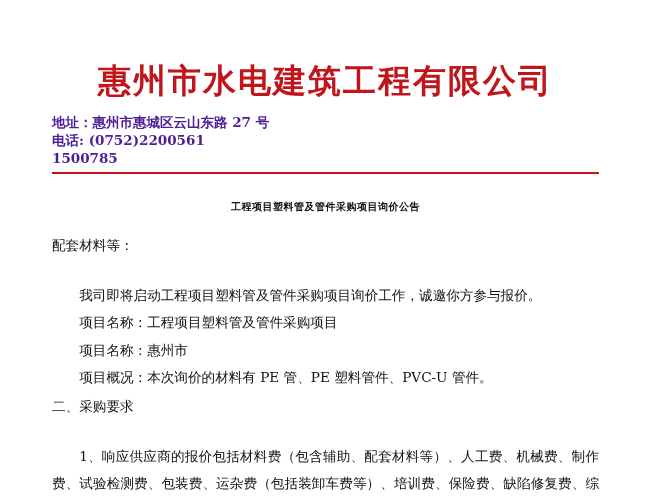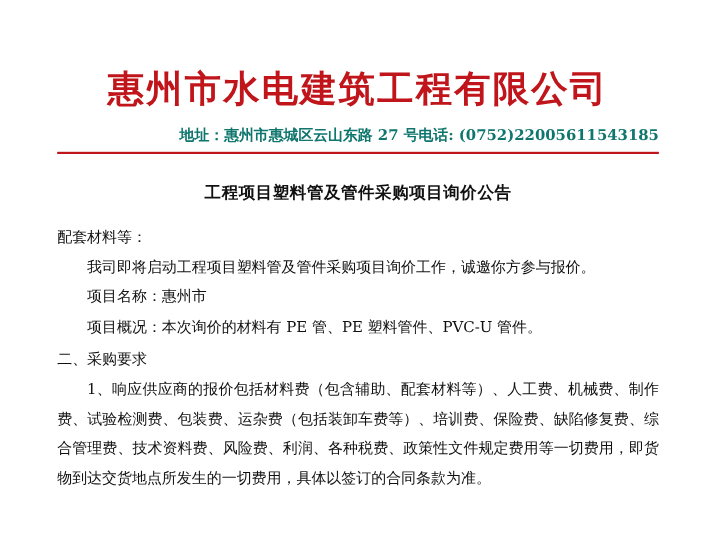--- a/index.html
+++ b/index.html
@@ -30,58 +30,60 @@
     color: #c0151a;
     font-family: "DejaVu Serif", "Liberation Serif", serif;
     font-weight: bold;
     font-size: 33px;
     letter-spacing: 2px;
     line-height: 1.15;
     white-space: nowrap;
   }
   .contact-row {
     margin-top: 14px;
-    color: #0f766e;
+    color: #4c1d95;
     font-family: "DejaVu Serif", "Liberation Serif", serif;
     font-weight: bold;
     font-size: 13.5px;
     display: flex;
-    justify-content: flex-end;
+    justify-content: flex-start;
     align-items: baseline;
     white-space: nowrap;
+    flex-direction: column;
   }
   .contact-row .seg {
     display: inline-block;
   }
   .rule {
     margin-top: 6px;
     border-top: 2.2px solid #c0151a;
     height: 0;
   }
   .doc-title {
     margin-top: 26px;
     text-align: center;
     font-family: "DejaVu Serif", "Liberation Serif", serif;
     font-weight: bold;
-    font-size: 15px;
+    font-size: 10px;
     color: #111111;
     letter-spacing: 0.5px;
   }
   .body {
     margin-top: 18px;
     font-family: "DejaVu Serif", "Liberation Serif", serif;
     font-size: 13.6px;
     line-height: 2.0;
     color: #111111;
   }
   .p {
     margin: 0;
   }
   .indent1 {
     text-indent: 2em;
+    margin-top: 23px;
   }
   .sec-head {
     margin-top: 2px;
   }
   .sub {
     text-indent: 2em;
   }
   .just {
     text-align: justify;
     text-justify: inter-ideograph;
@@ -91,30 +93,31 @@
 <body>
 
 <div class="page">
 
   <div class="letterhead">
     <div class="company-name">惠州市水电建筑工程有限公司</div>
 
     <div class="contact-row">
       <span class="seg">地址：惠州市惠城区云山东路 27 号</span>
       <span class="seg">电话: (0752)2200561</span>
-      <span class="seg">1543185</span>
+      <span class="seg">1500785</span>
     </div>
 
     <div class="rule"></div>
   </div>
 
   <div class="doc-title">工程项目塑料管及管件采购项目询价公告</div>
 
   <div class="body">
     <p class="p">配套材料等：</p>
     <p class="p indent1">我司即将启动工程项目塑料管及管件采购项目询价工作，诚邀你方参与报价。</p>
+    <p class="p sub">项目名称：工程项目塑料管及管件采购项目</p>
     <p class="p sub">项目名称：惠州市</p>
     <p class="p sub">项目概况：本次询价的材料有 PE 管、PE 塑料管件、PVC-U 管件。</p>
     <p class="p sec-head">二、采购要求</p>
     <p class="p indent1 just">1、响应供应商的报价包括材料费（包含辅助、配套材料等）、人工费、机械费、制作费、试验检测费、包装费、运杂费（包括装卸车费等）、培训费、保险费、缺陷修复费、综合管理费、技术资料费、风险费、利润、各种税费、政策性文件规定费用等一切费用，即货物到达交货地点所发生的一切费用，具体以签订的合同条款为准。</p>
   </div>
 
 </div>
 
 </body></html>

